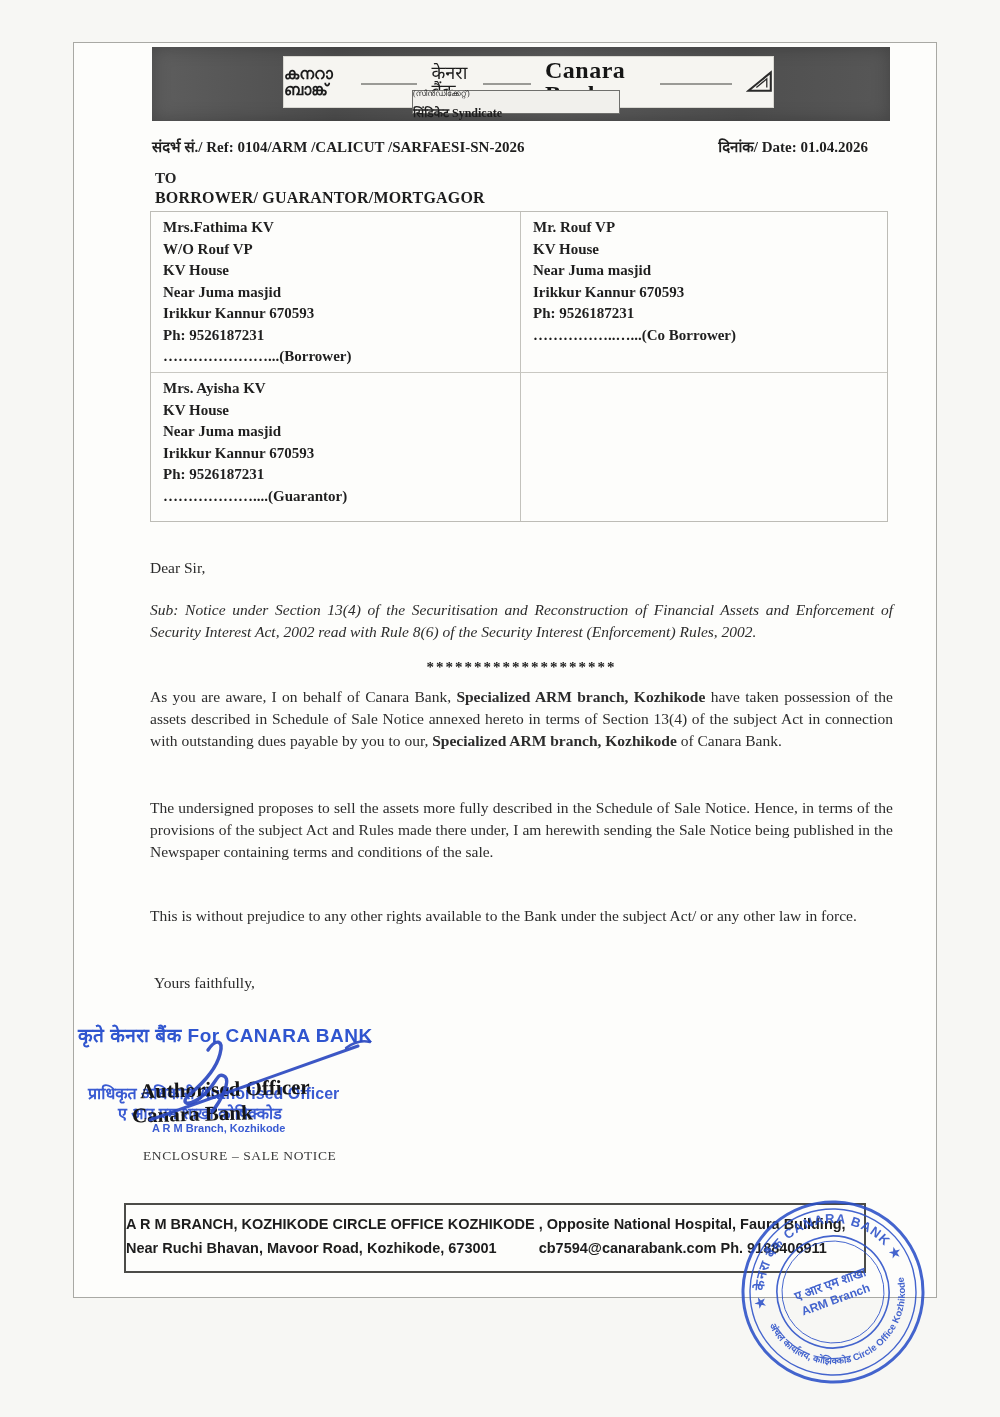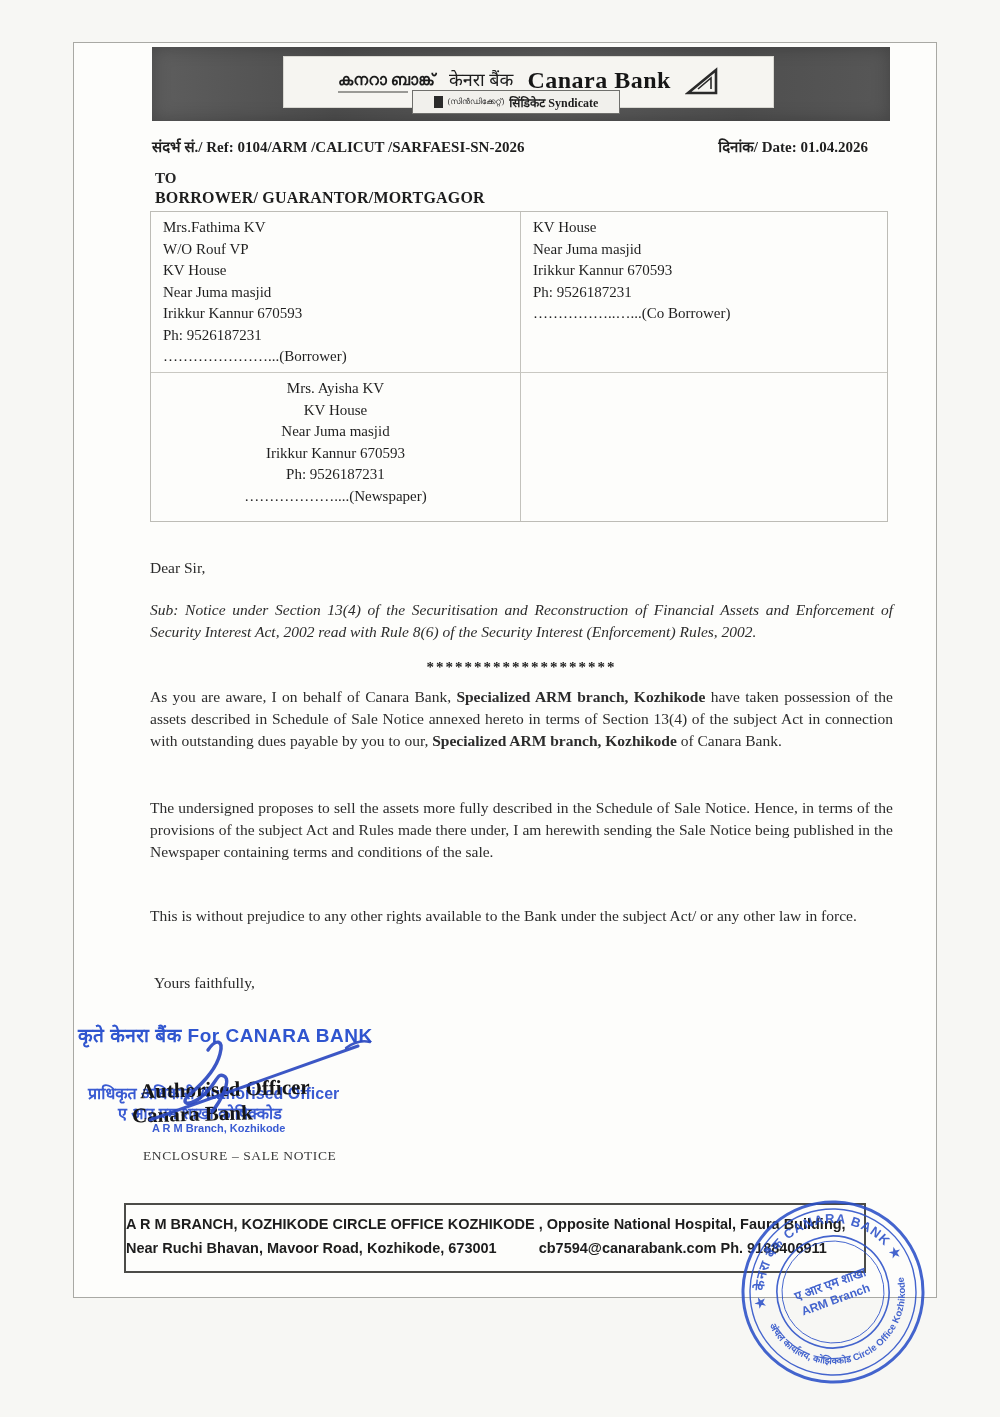--- a/index.html
+++ b/index.html
@@ -23,30 +23,31 @@
   .banner{
     left:152px;top:47px;width:738px;height:74px;
     background:linear-gradient(92deg,#5e5e5e,#4d4d4d 25%,#595959 55%,#4f4f4f 80%,#575757);
     box-shadow:inset 0 0 18px rgba(0,0,0,.25);
   }
   .logo-box{
     left:283px;top:56px;width:489px;height:50px;
     background:#f6f5f1;border:1px solid #d9d8d2;
     display:flex;align-items:center;justify-content:center;gap:14px;
   }
-  .script-block{display:flex;flex-direction:column;line-height:1;}
+  .script-block{display:flex;align-items:center;line-height:1;}
   .script-block .tagline{height:2px;background:#9a9a96;margin-top:3px;width:85%;}
   .name-ml{font-size:16px;font-weight:bold;color:#1c1c1c;}
   .name-hi{font-size:18px;font-weight:normal;color:#1c1c1c;}
   .name-en{font-size:24px;font-weight:bold;color:#161616;letter-spacing:.5px;}
   .syndicate-strip{
     left:412px;top:90px;width:206px;height:22px;
     background:#f1f0ec;border:1px solid #6f6f6c;
-    display:flex;align-items:center;justify-content:center;gap:5px;
+    display:flex;align-items:flex-start;justify-content:center;gap:5px;
     z-index:2;
+    flex-direction:column;
   }
   .syndicate-mark{width:9px;height:12px;background:#2a2a2a;}
   .syn-ml{font-size:8px;color:#2c2c2c;}
   .syn-hien{font-size:12px;font-weight:bold;color:#1d1d1d;}
 
   .ref-row{
     left:152px;top:136px;width:716px;
     display:flex;justify-content:space-between;
     font-size:15px;font-weight:bold;color:#1f1f1f;
   }
@@ -55,24 +56,24 @@
   .addr-heading{left:155px;top:189px;font-size:16px;font-weight:bold;color:#1d1d1d;letter-spacing:.2px;}
 
   .addr-table{
     left:150px;top:211px;width:736px;height:309px;
     display:grid;grid-template-columns:370px 366px;grid-template-rows:161px 148px;
     border:1px solid #bdbcb6;
   }
   .addr-cell{
     border-right:1px solid #c3c2bc;border-bottom:1px solid #c9c8c2;
     padding:5px 12px 0 12px;
-    font-size:15px;font-weight:normal;line-height:21.5px;color:#1f1f1f;
+    font-size:15px;font-weight:bold;line-height:21.5px;color:#1f1f1f;
   }
   .addr-cell:nth-child(2n){border-right:none;}
-  .addr-cell.last-row{border-bottom:none;text-align:center;}
+  .addr-cell.last-row{border-bottom:none;}
 
   .salutation{left:150px;top:559px;font-size:15.5px;color:#2b2b2b;}
 
   .body-para{
     left:150px;width:743px;
     font-size:15.5px;line-height:22px;text-align:justify;color:#2c2c2c;
   }
   .subject{top:599px;font-style:italic;}
   .separator{left:150px;top:659px;width:743px;text-align:center;font-size:15px;font-weight:bold;letter-spacing:2px;color:#222;}
   .para1{top:686px;}
@@ -152,33 +153,34 @@
   <div class="addr-cell">
     <div>Mrs.Fathima KV</div>
     <div>W/O Rouf VP</div>
     <div>KV House</div>
     <div>Near Juma masjid</div>
     <div>Irikkur Kannur 670593</div>
     <div>Ph: 9526187231</div>
     <div>…………………...(Borrower)</div>
   </div>
   <div class="addr-cell">
+    <div>Mr. Rouf VP</div>
     <div>KV House</div>
     <div>Near Juma masjid</div>
     <div>Irikkur Kannur 670593</div>
     <div>Ph: 9526187231</div>
     <div>……………..…...(Co Borrower)</div>
   </div>
   <div class="addr-cell last-row">
     <div>Mrs. Ayisha KV</div>
     <div>KV House</div>
     <div>Near Juma masjid</div>
     <div>Irikkur Kannur 670593</div>
     <div>Ph: 9526187231</div>
-    <div>………………....(Newspaper)</div>
+    <div>………………....(Guarantor)</div>
   </div>
   <div class="addr-cell last-row"></div>
 </div>
 
 <div class="abs salutation">Dear Sir,</div>
 
 <div class="abs body-para subject">Sub: Notice under Section 13(4) of the Securitisation and Reconstruction of Financial Assets and Enforcement of Security Interest Act, 2002 read with Rule 8(6) of the Security Interest (Enforcement) Rules, 2002.</div>
 
 <div class="abs separator">********************</div>
 

